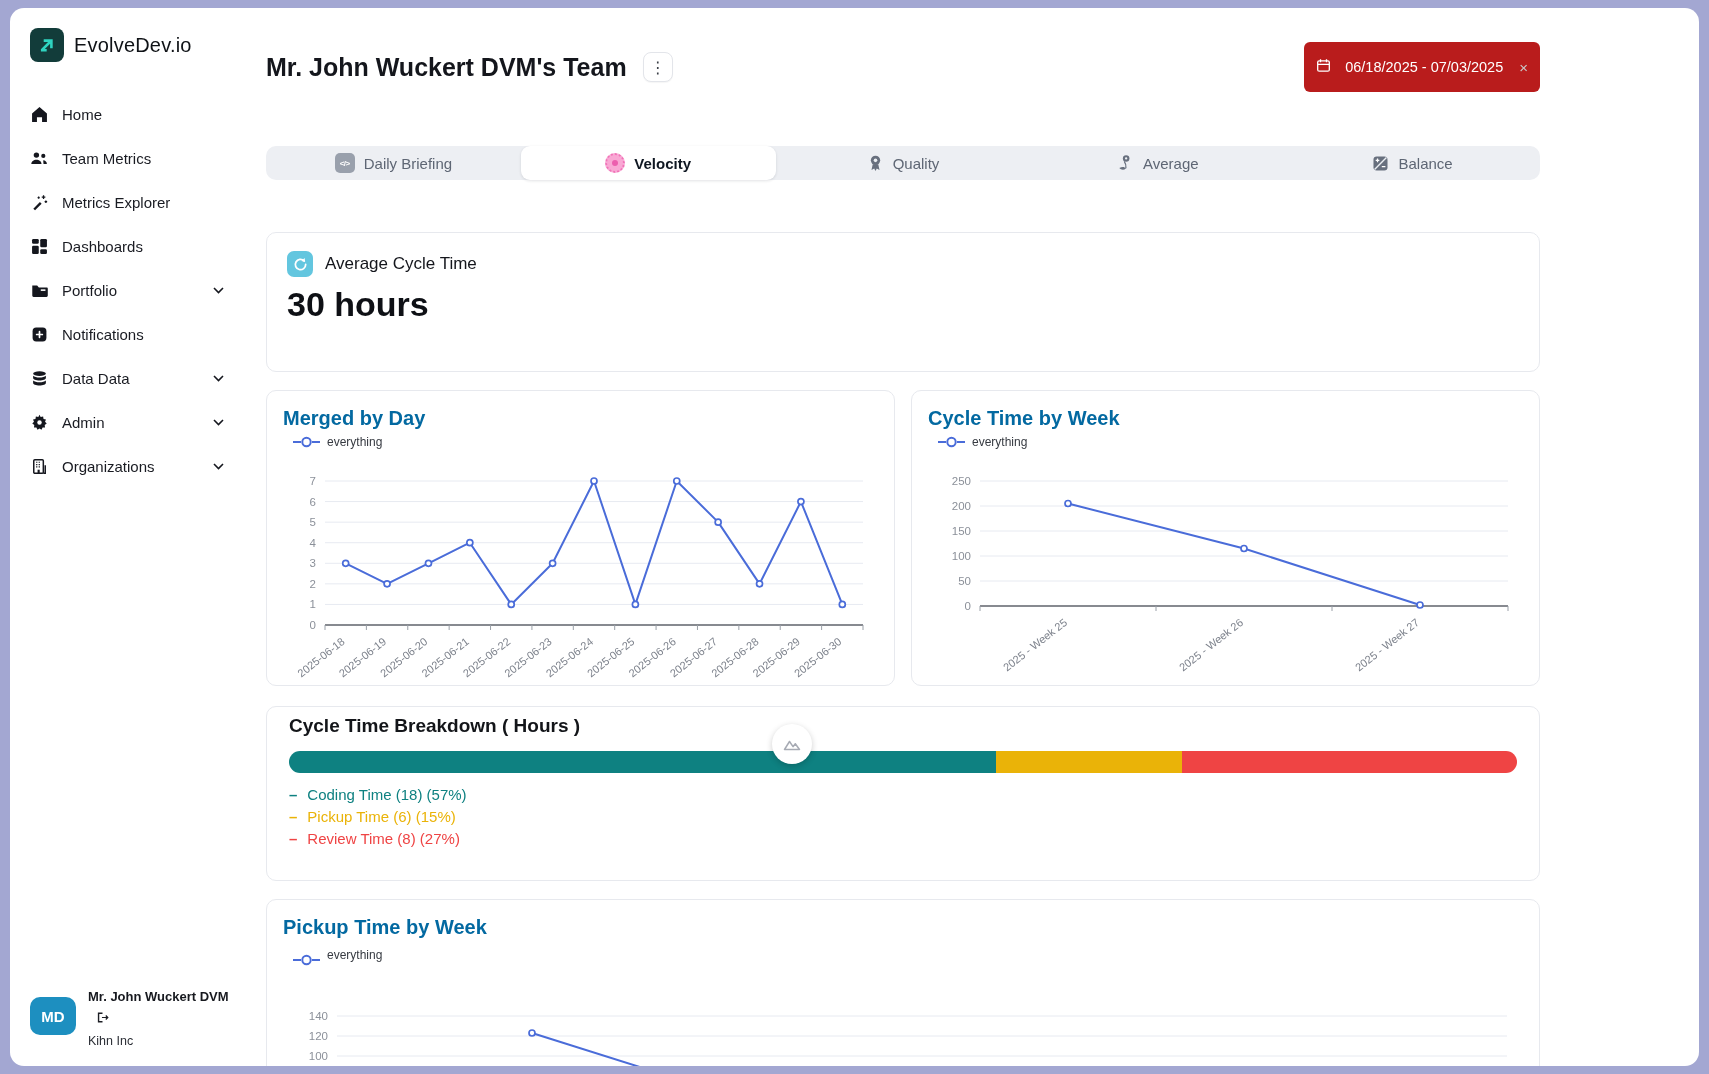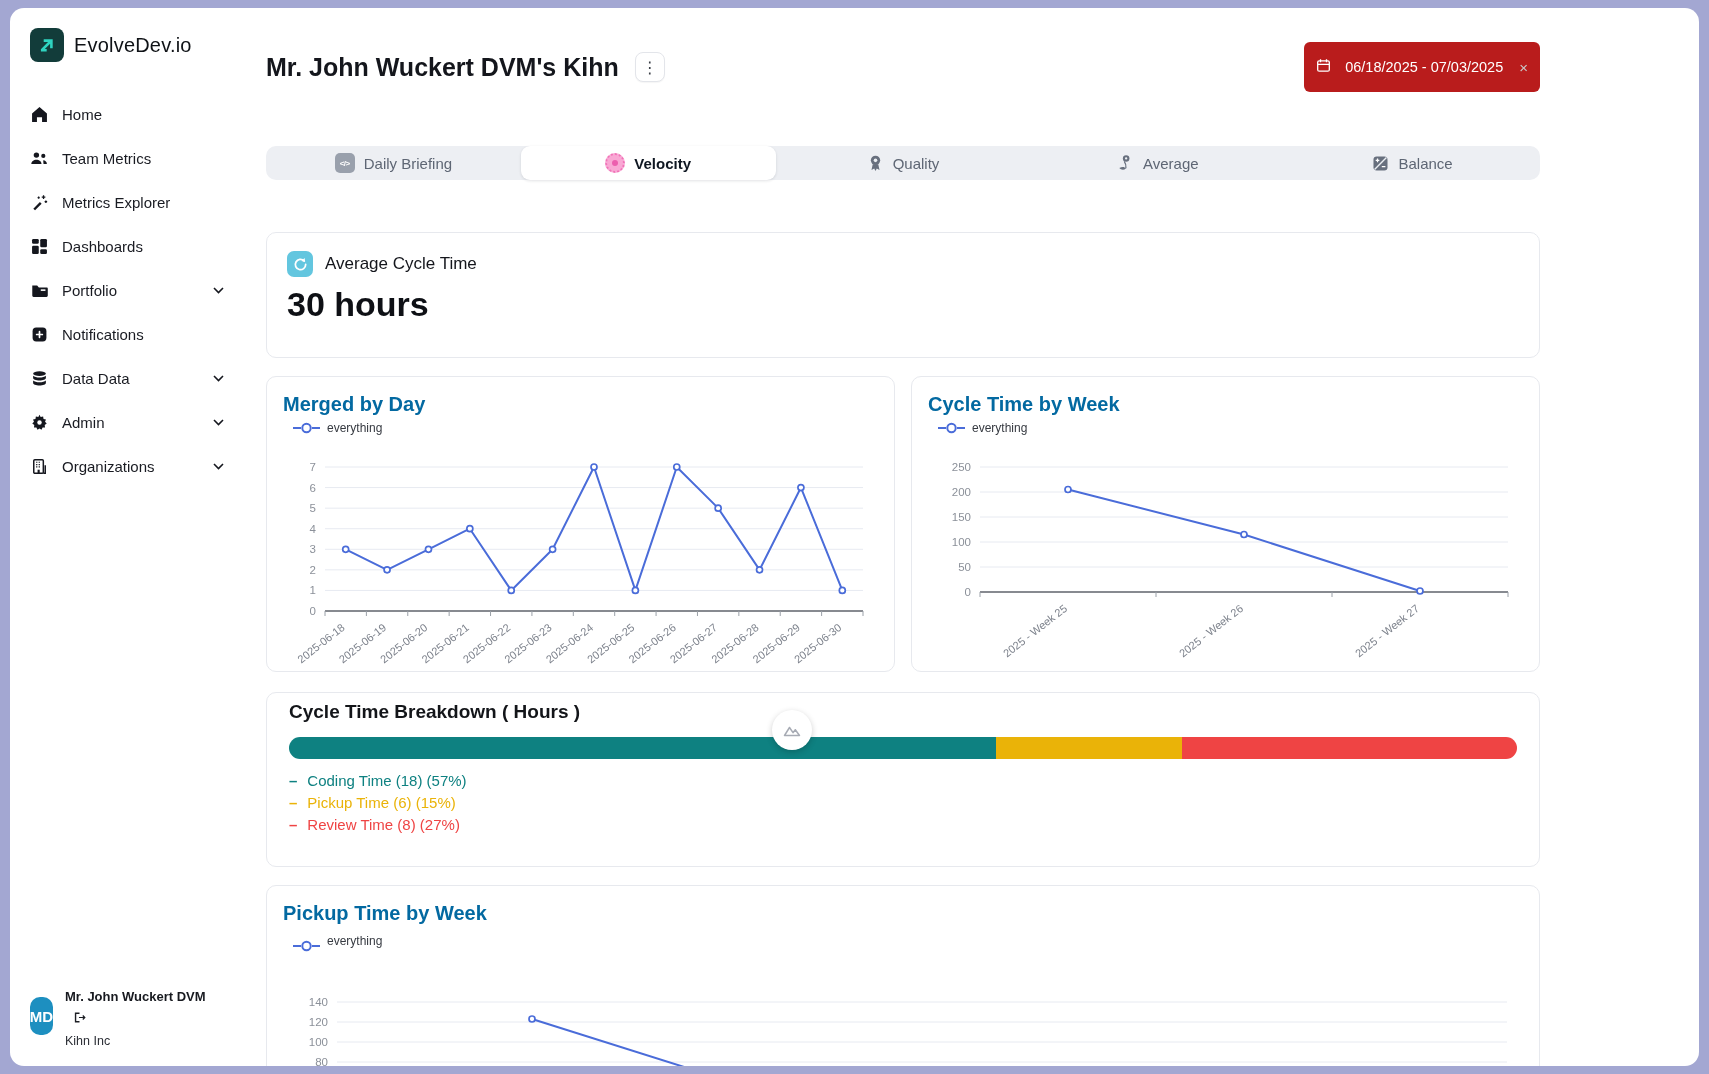--- a/index.html
+++ b/index.html
@@ -10,21 +10,21 @@
   
   .sidebar{width:232px;flex:none;display:flex;flex-direction:column;padding:20px 12px 18px 20px;}
   .brand{display:flex;align-items:center;gap:10px;margin-bottom:30px;}
   .logo{width:34px;height:34px;border-radius:8px;background:#123c3a;display:flex;align-items:center;justify-content:center;}
   .brand-name{font-size:20px;font-weight:400;color:#0f1216;letter-spacing:.2px;}
   .nav{display:flex;flex-direction:column;}
   .nav-item{display:flex;align-items:center;gap:14px;height:44px;font-size:15px;color:#191b22;cursor:pointer;padding-right:6px;}
   .nav-item .ic{width:18px;height:18px;flex:none;display:flex;align-items:center;justify-content:center;}
   .nav-item .chev{margin-left:auto;display:flex;}
   .sidebar-user{margin-top:auto;display:flex;gap:12px;align-items:flex-start;cursor:pointer;}
-  .avatar{width:23px;height:38px;border-radius:10px;background:#1d8fc0;color:#fff;font-size:15px;font-weight:700;
+  .avatar{width:46px;height:38px;border-radius:10px;background:#1d8fc0;color:#fff;font-size:15px;font-weight:700;
     display:flex;align-items:center;justify-content:center;flex:none;margin-top:8px;}
   .user-col{display:flex;flex-direction:column;gap:6px;}
   .user-name{font-size:13px;font-weight:700;color:#17191f;}
   .user-co{font-size:12.5px;color:#2c2f36;}
   .logout{margin-left:8px;}
   
   .main{flex:1;position:relative;padding:34px 0 0 24px;overflow:hidden;}
   .content{width:1274px;}
   .header-row{display:flex;align-items:center;margin-bottom:54px;}
   .page-title{font-size:25px;font-weight:700;color:#14161c;}
@@ -36,21 +36,21 @@
   .tabbar{display:flex;background:#edeff3;border-radius:10px;height:34px;margin-bottom:52px;}
   .tab{flex:1;display:flex;align-items:center;justify-content:center;gap:9px;font-size:15px;
     color:#5e6674;font-weight:500;border-radius:9px;cursor:pointer;}
   .tab.active{background:#fff;color:#0f1722;font-weight:700;box-shadow:0 1px 3px rgba(16,24,40,.12);}
   .tab .tic{display:flex;align-items:center;justify-content:center;}
   .code-badge{width:20px;height:20px;border-radius:5px;background:#99a0ac;color:#fff;font-size:8px;font-weight:700;
     display:flex;align-items:center;justify-content:center;letter-spacing:-.5px;}
   .velocity-dot{width:20px;height:20px;border-radius:50%;background:#f9a8d4;border:2px dotted #f173b8;position:relative;}
   .velocity-dot::after{content:"";position:absolute;left:5px;top:5px;width:6px;height:6px;border-radius:50%;background:#ec5fae;}
   .card{background:#fff;border:1px solid #e7e9ee;border-radius:10px;}
-  .summary-card{height:126px;padding:18px 20px;margin-bottom:18px;}
+  .summary-card{height:140px;padding:18px 20px;margin-bottom:18px;}
   .summary-head{display:flex;align-items:center;gap:12px;font-size:17px;color:#14161c;}
   .cycle-ic{width:26px;height:26px;border-radius:7px;background:#63c6df;display:flex;align-items:center;justify-content:center;}
   .summary-value{font-size:34px;font-weight:700;color:#0e1015;margin-top:8px;}
   .charts-row{display:flex;gap:16px;margin-bottom:20px;}
   .chart-card{flex:1;height:296px;padding:16px 14px 4px 16px;overflow:hidden;}
   .chart-title{font-size:20px;font-weight:700;color:#0369a1;}
   .chart-legend{display:flex;align-items:center;gap:7px;font-size:12px;color:#363a41;margin:5px 0 6px 10px;}
   .chart-legend svg{display:block;}
   .breakdown-card{height:175px;padding:8px 22px;margin-bottom:18px;}
   .breakdown-title{font-size:19px;font-weight:700;color:#131519;margin-bottom:14px;}
@@ -201,21 +201,21 @@
             </svg></span>
         <span class="user-co">Kihn Inc</span>
       </span>
     </div>
   </aside>
 
   <main class="main">
     <div class="content">
 
       <div class="header-row">
-        <h1 class="page-title" style="margin:0">Mr. John Wuckert DVM's Kihn</h1>
+        <h1 class="page-title" style="margin:0">Mr. John Wuckert DVM's Team</h1>
         <button class="kebab">
             <span>⋮</span>
           </button>
         <div class="date-pill">
           <span><svg width="15" height="15" viewBox="0 0 16 16">
                 <rect x="1.8" y="3" width="12.4" height="11" rx="1.6" fill="none" stroke="#fff" stroke-width="1.4"></rect>
                 <path d="M4.8 1.4v3.2M11.2 1.4v3.2M1.8 6.8h12.4" stroke="#fff" stroke-width="1.4"></path>
               </svg></span>
           <span>06/18/2025 - 07/03/2025</span>
           <span class="x">×</span>

